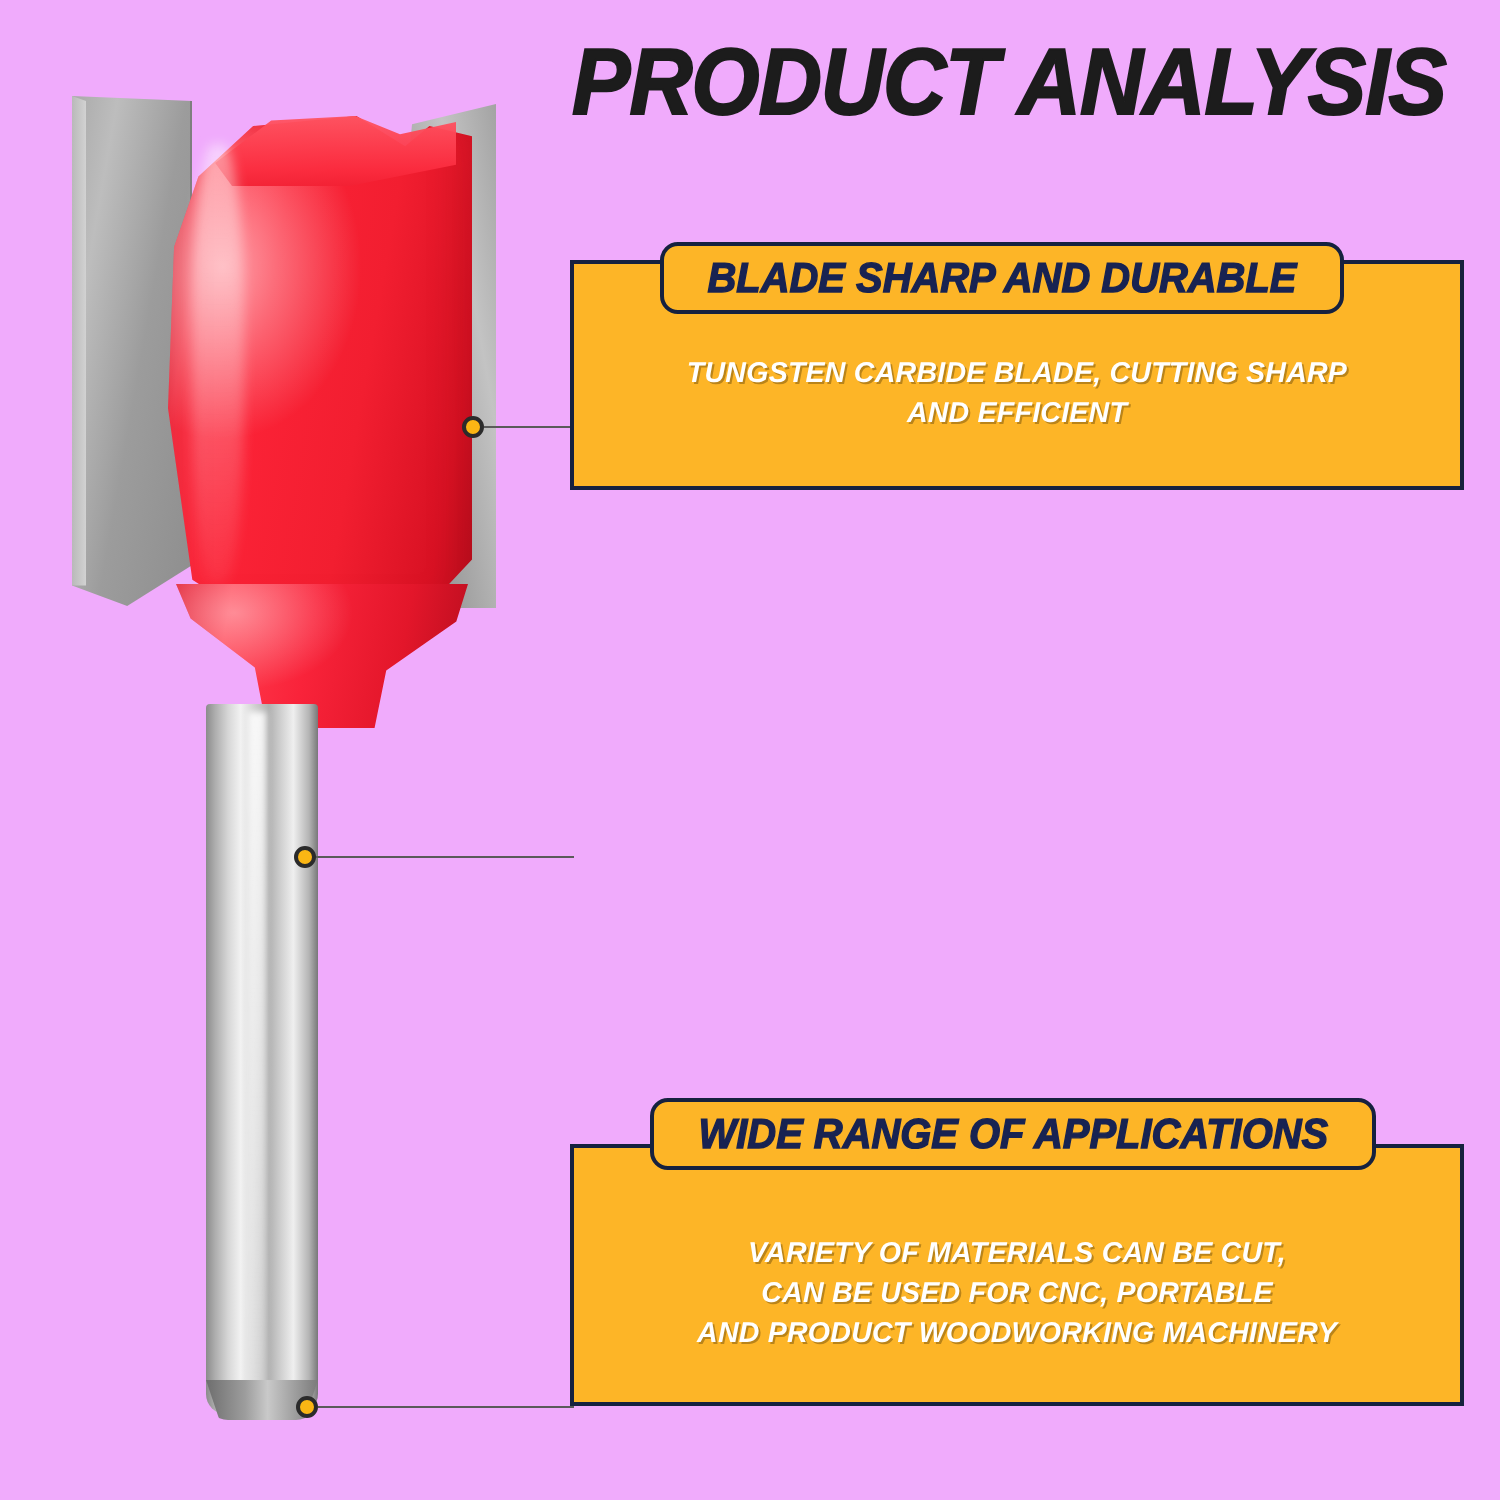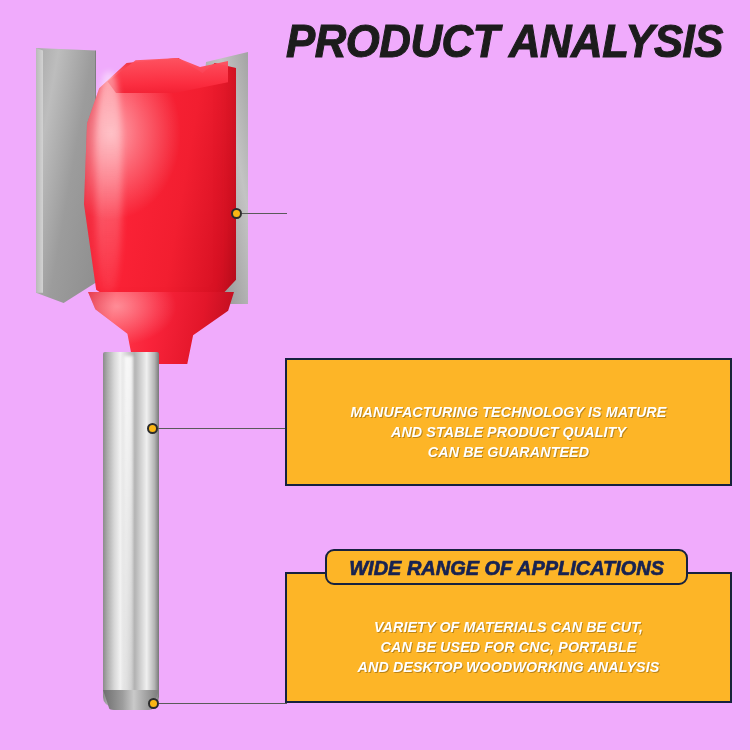--- a/index.html
+++ b/index.html
@@ -196,29 +196,31 @@
 
   <div class="conn-line" style="left:242px;top:213px;width:45px;"></div>
   <div class="conn-dot" style="left:231px;top:208px;"></div>
 
   <div class="conn-line" style="left:158px;top:428px;width:129px;"></div>
   <div class="conn-dot" style="left:147px;top:423px;"></div>
 
   <div class="conn-line" style="left:159px;top:703px;width:128px;"></div>
   <div class="conn-dot" style="left:148px;top:698px;"></div>
 
-
-  <div class="callout" id="box2">
-    <div class="body">MANUFACTURING TECHNOLOGY IS MATURE
-AND STABLE PRODUCT QUALITY
-CAN BE GUARANTEED</div>
-  </div>
+  <div class="callout" id="box1">
+    <div class="body">TUNGSTEN CARBIDE BLADE, CUTTING SHARP
+AND EFFICIENT</div>
+  </div>
+  <div class="pill" id="pill1">
+    <span>BLADE SHARP AND DURABLE</span>
+  </div>
+
 
   <div class="callout" id="box3">
     <div class="body">VARIETY OF MATERIALS CAN BE CUT,
 CAN BE USED FOR CNC, PORTABLE
-AND DESKTOP WOODWORKING ANALYSIS</div>
+AND PRODUCT WOODWORKING MACHINERY</div>
   </div>
   <div class="pill" id="pill3">
     <span>WIDE RANGE OF APPLICATIONS</span>
   </div>
 
 </div>
 
 </body></html>

